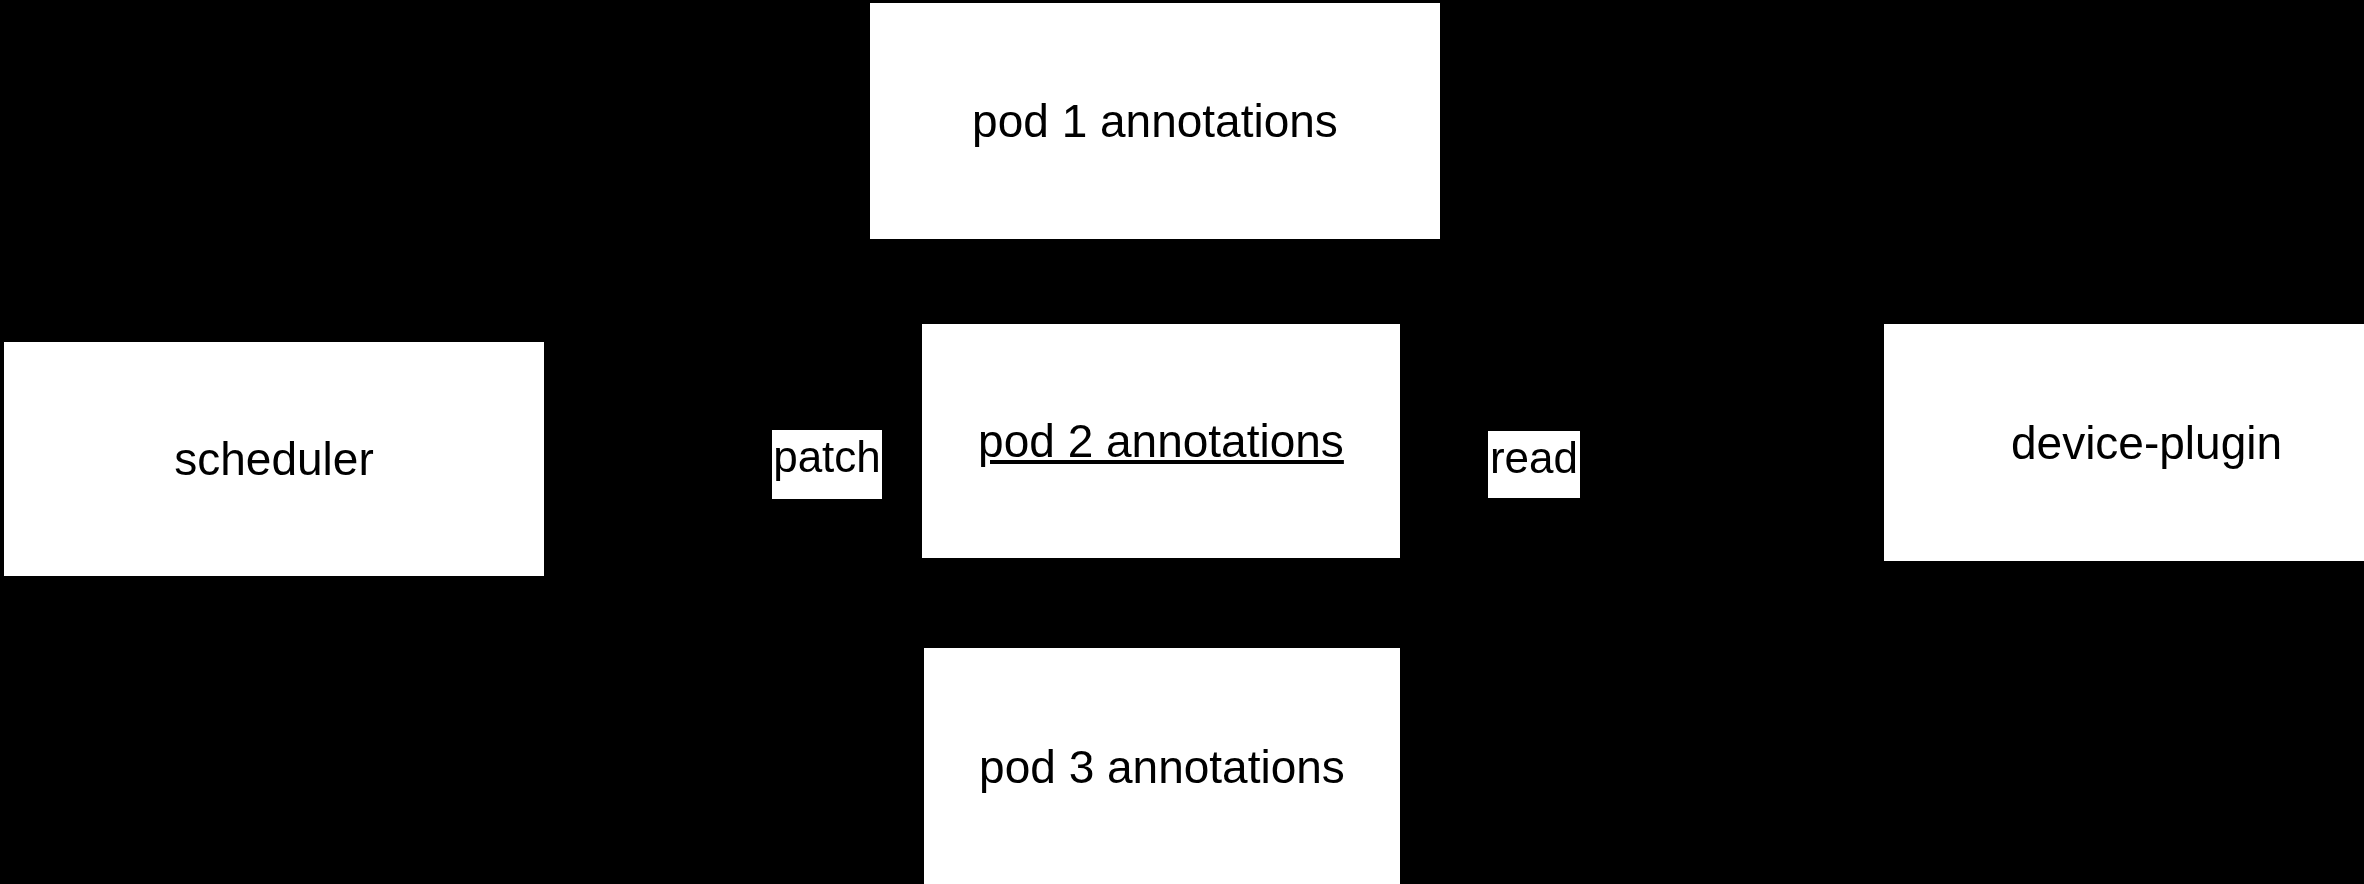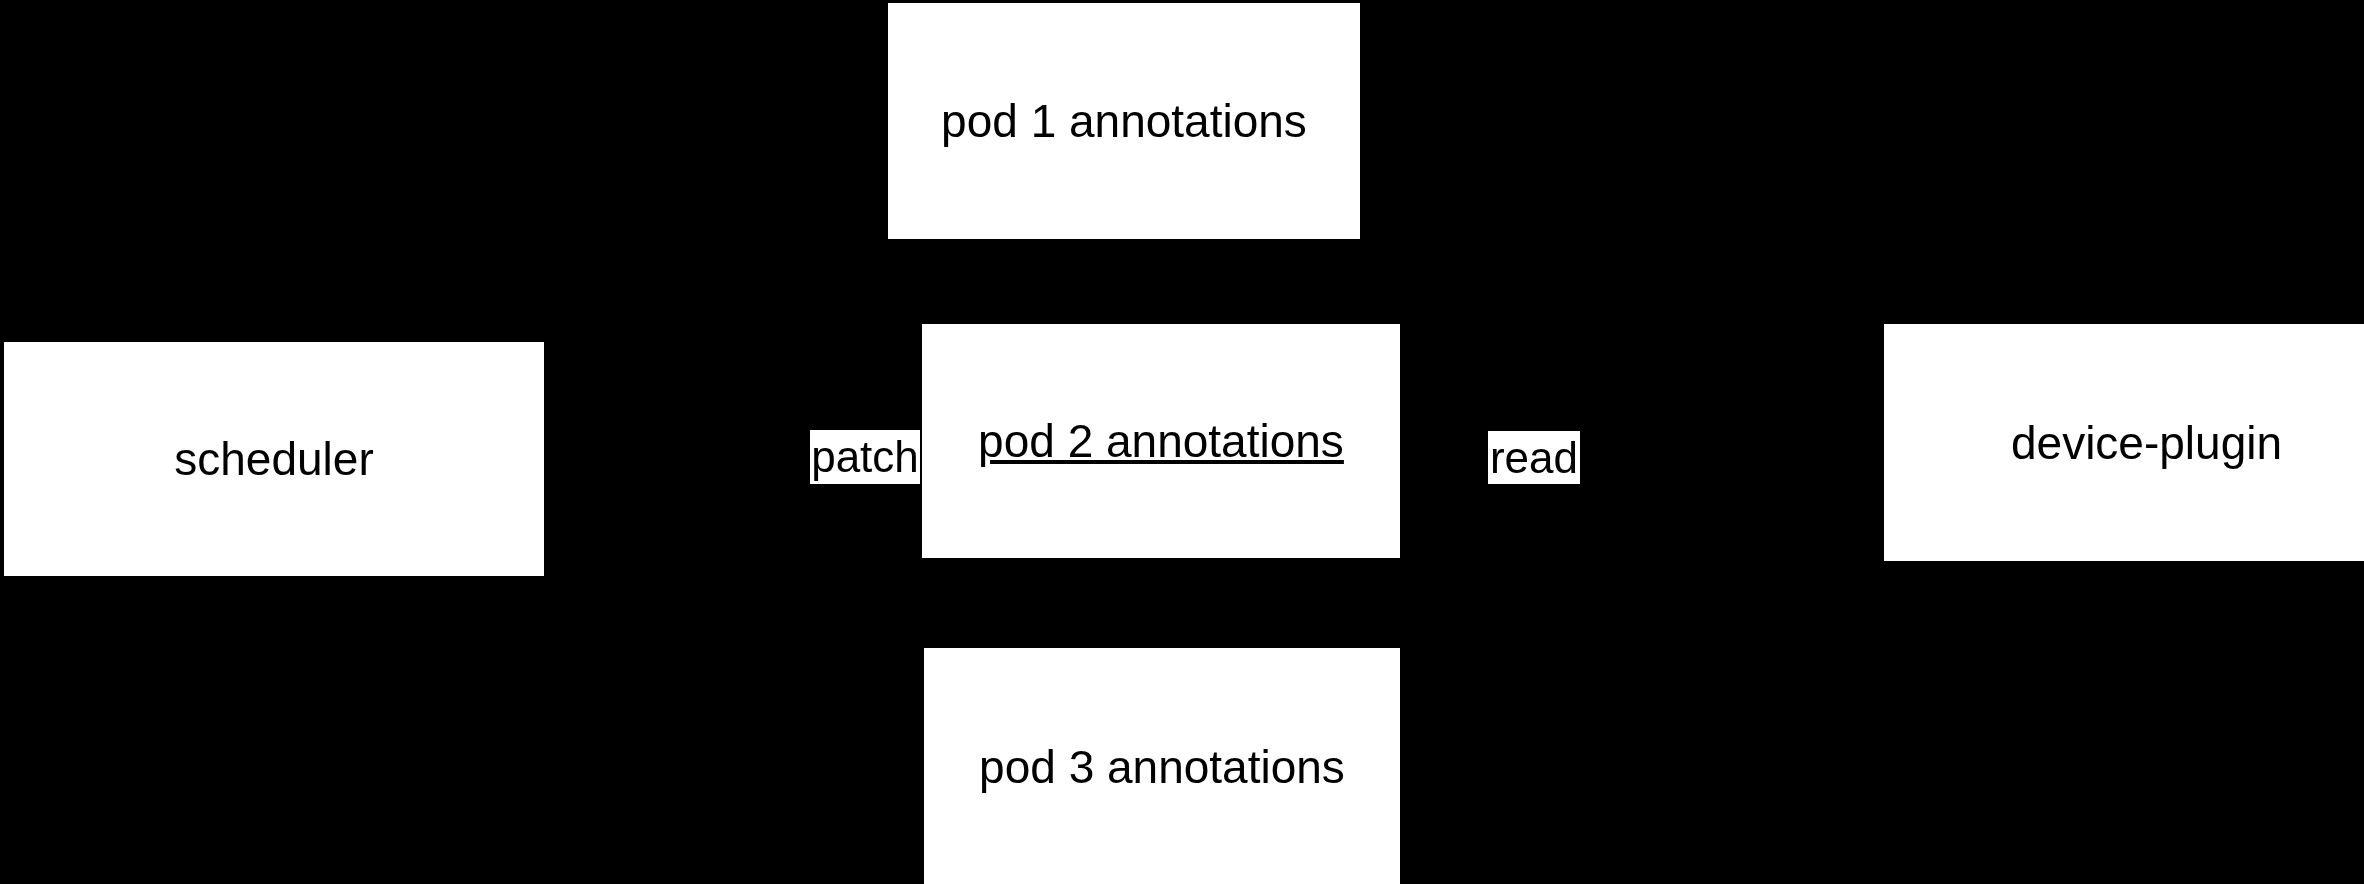--- a/index.html
+++ b/index.html
@@ -20,35 +20,35 @@
     background: #ffffff;
     color: #000000;
     display: flex;
     align-items: center;
     justify-content: center;
     font-size: 46px;
     line-height: 1;
     white-space: nowrap;
   }
   .node-scheduler     { left: 4px;    top: 342px; width: 540px; height: 234px; }
-  .node-pod1          { left: 888px;  top: 3px;   width: 472px; height: 236px; }
+  .node-pod1          { left: 870px;  top: 3px;   width: 570px; height: 236px; }
   .node-pod2          { left: 922px;  top: 324px; width: 478px; height: 234px; text-decoration: underline; }
   .node-pod3          { left: 924px;  top: 648px; width: 476px; height: 237px; }
   .node-device-plugin { left: 1884px; top: 324px; width: 525px; height: 237px; }
   .edge-label {
     position: absolute;
     background: #ffffff;
     color: #000000;
     font-size: 44px;
     line-height: 53px;
     text-align: center;
     white-space: nowrap;
   }
-  .edge-label-patch { left: 772px;  top: 430px; width: 110px; height: 54px; margin-left: 38px; }
-  .edge-label-read  { left: 1488px; top: 431px; width: 92px;  height: 53px; }
+  .edge-label-patch { left: 772px;  top: 430px; width: 110px; height: 69px; }
+  .edge-label-read  { left: 1488px; top: 431px; width: 92px;  height: 67px; }
 </style>
 </head>
 <body>
 
 <div class="canvas">
 
   <div class="node node-scheduler">
     <span>scheduler</span>
   </div>
 

